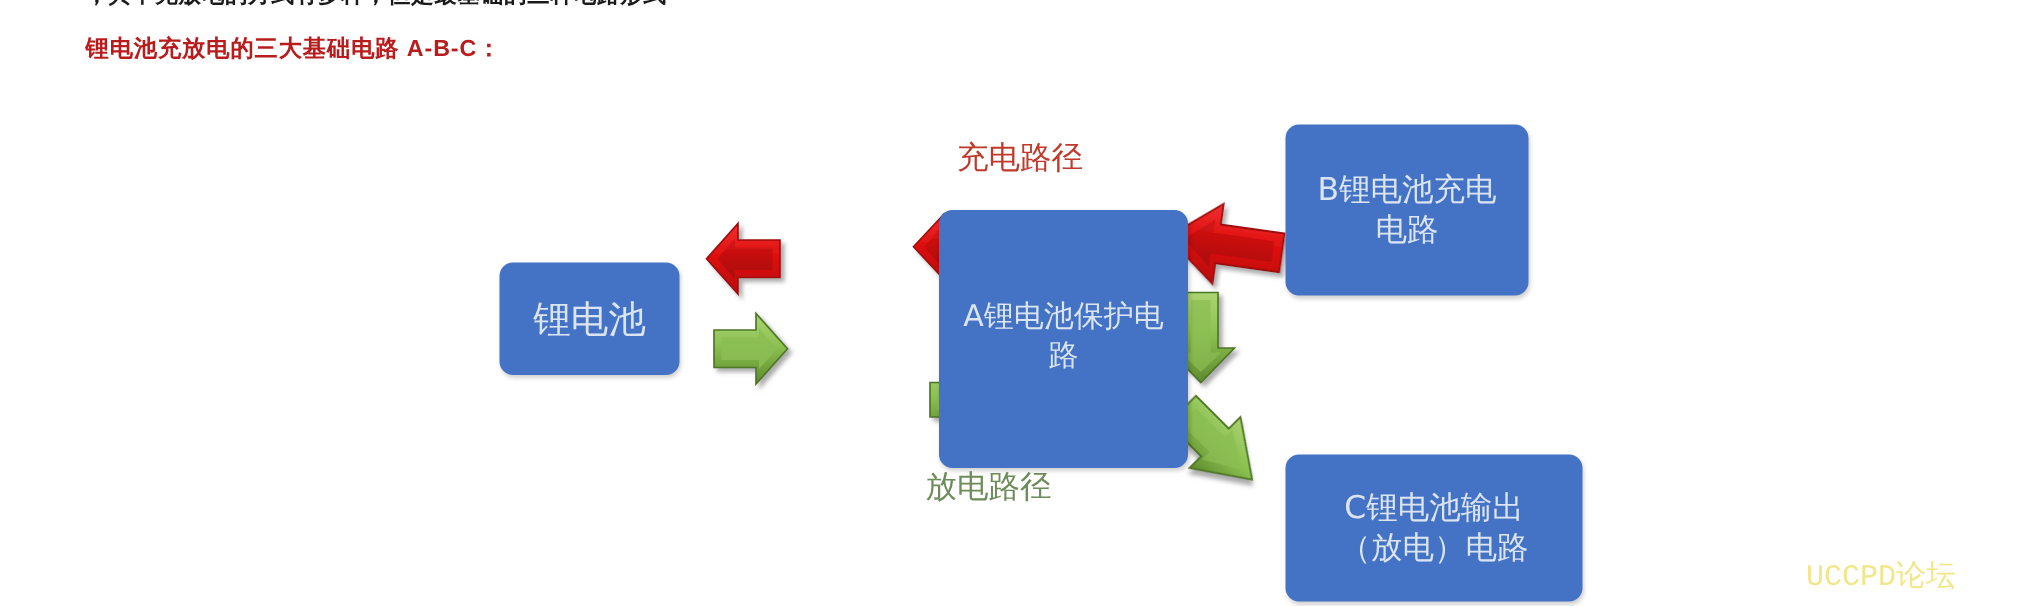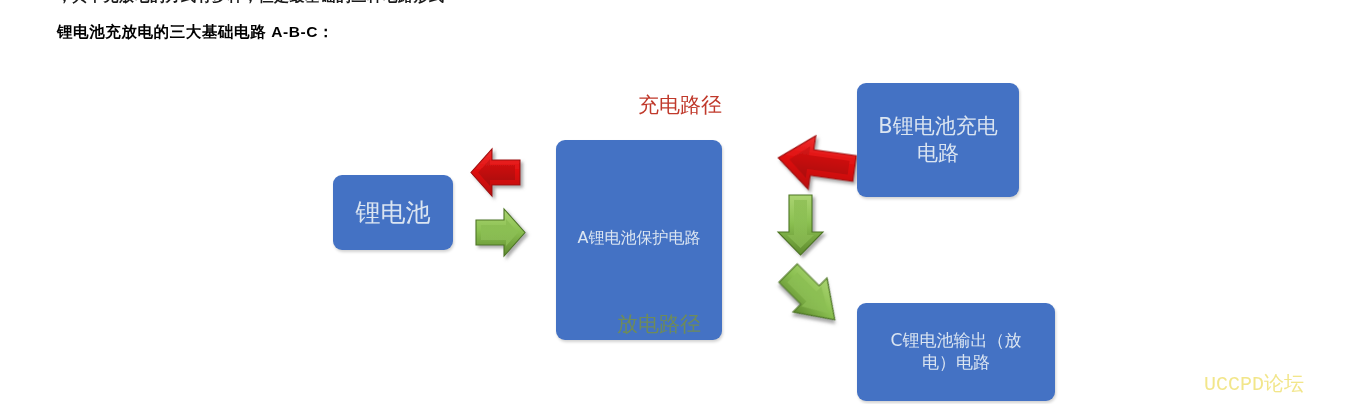--- a/index.html
+++ b/index.html
@@ -32,21 +32,21 @@
   }
 
   
   .heading {
     position: absolute;
     left: 57px;
     top: 22px;
     font-size: 15.5px;
     font-weight: bold;
     letter-spacing: 0.6px;
-    color: #000000;
+    color: #b91c1c;
     white-space: nowrap;
   }
 
   
   .diagram {
     position: absolute;
     left: 0;
     top: 0;
     width: 1346px;
     height: 404px;
@@ -70,25 +70,25 @@
 
   .node-battery {
     left: 333px;
     top: 175px;
     width: 120px;
     height: 75px;
     font-size: 25px;
   }
 
   .node-a {
-    left: 556px;
+    left: 626px;
     top: 140px;
     width: 166px;
-    height: 200px;
-    font-size: 16px;
+    height: 172px;
+    font-size: 20px;
     padding: 0 10px;
   }
   .node-a .node-label {
     position: relative;
     top: -2px;
   }
 
   .node-b {
     left: 857px;
     top: 83px;
@@ -96,21 +96,21 @@
     height: 114px;
     font-size: 21px;
     padding: 0 12px;
   }
 
   .node-c {
     left: 857px;
     top: 303px;
     width: 198px;
     height: 98px;
-    font-size: 17px;
+    font-size: 21px;
     padding: 0 20px;
   }
 
   
   .path-label {
     position: absolute;
     white-space: nowrap;
     font-family: "DejaVu Sans", "Liberation Sans", sans-serif;
   }
   .label-charge {

